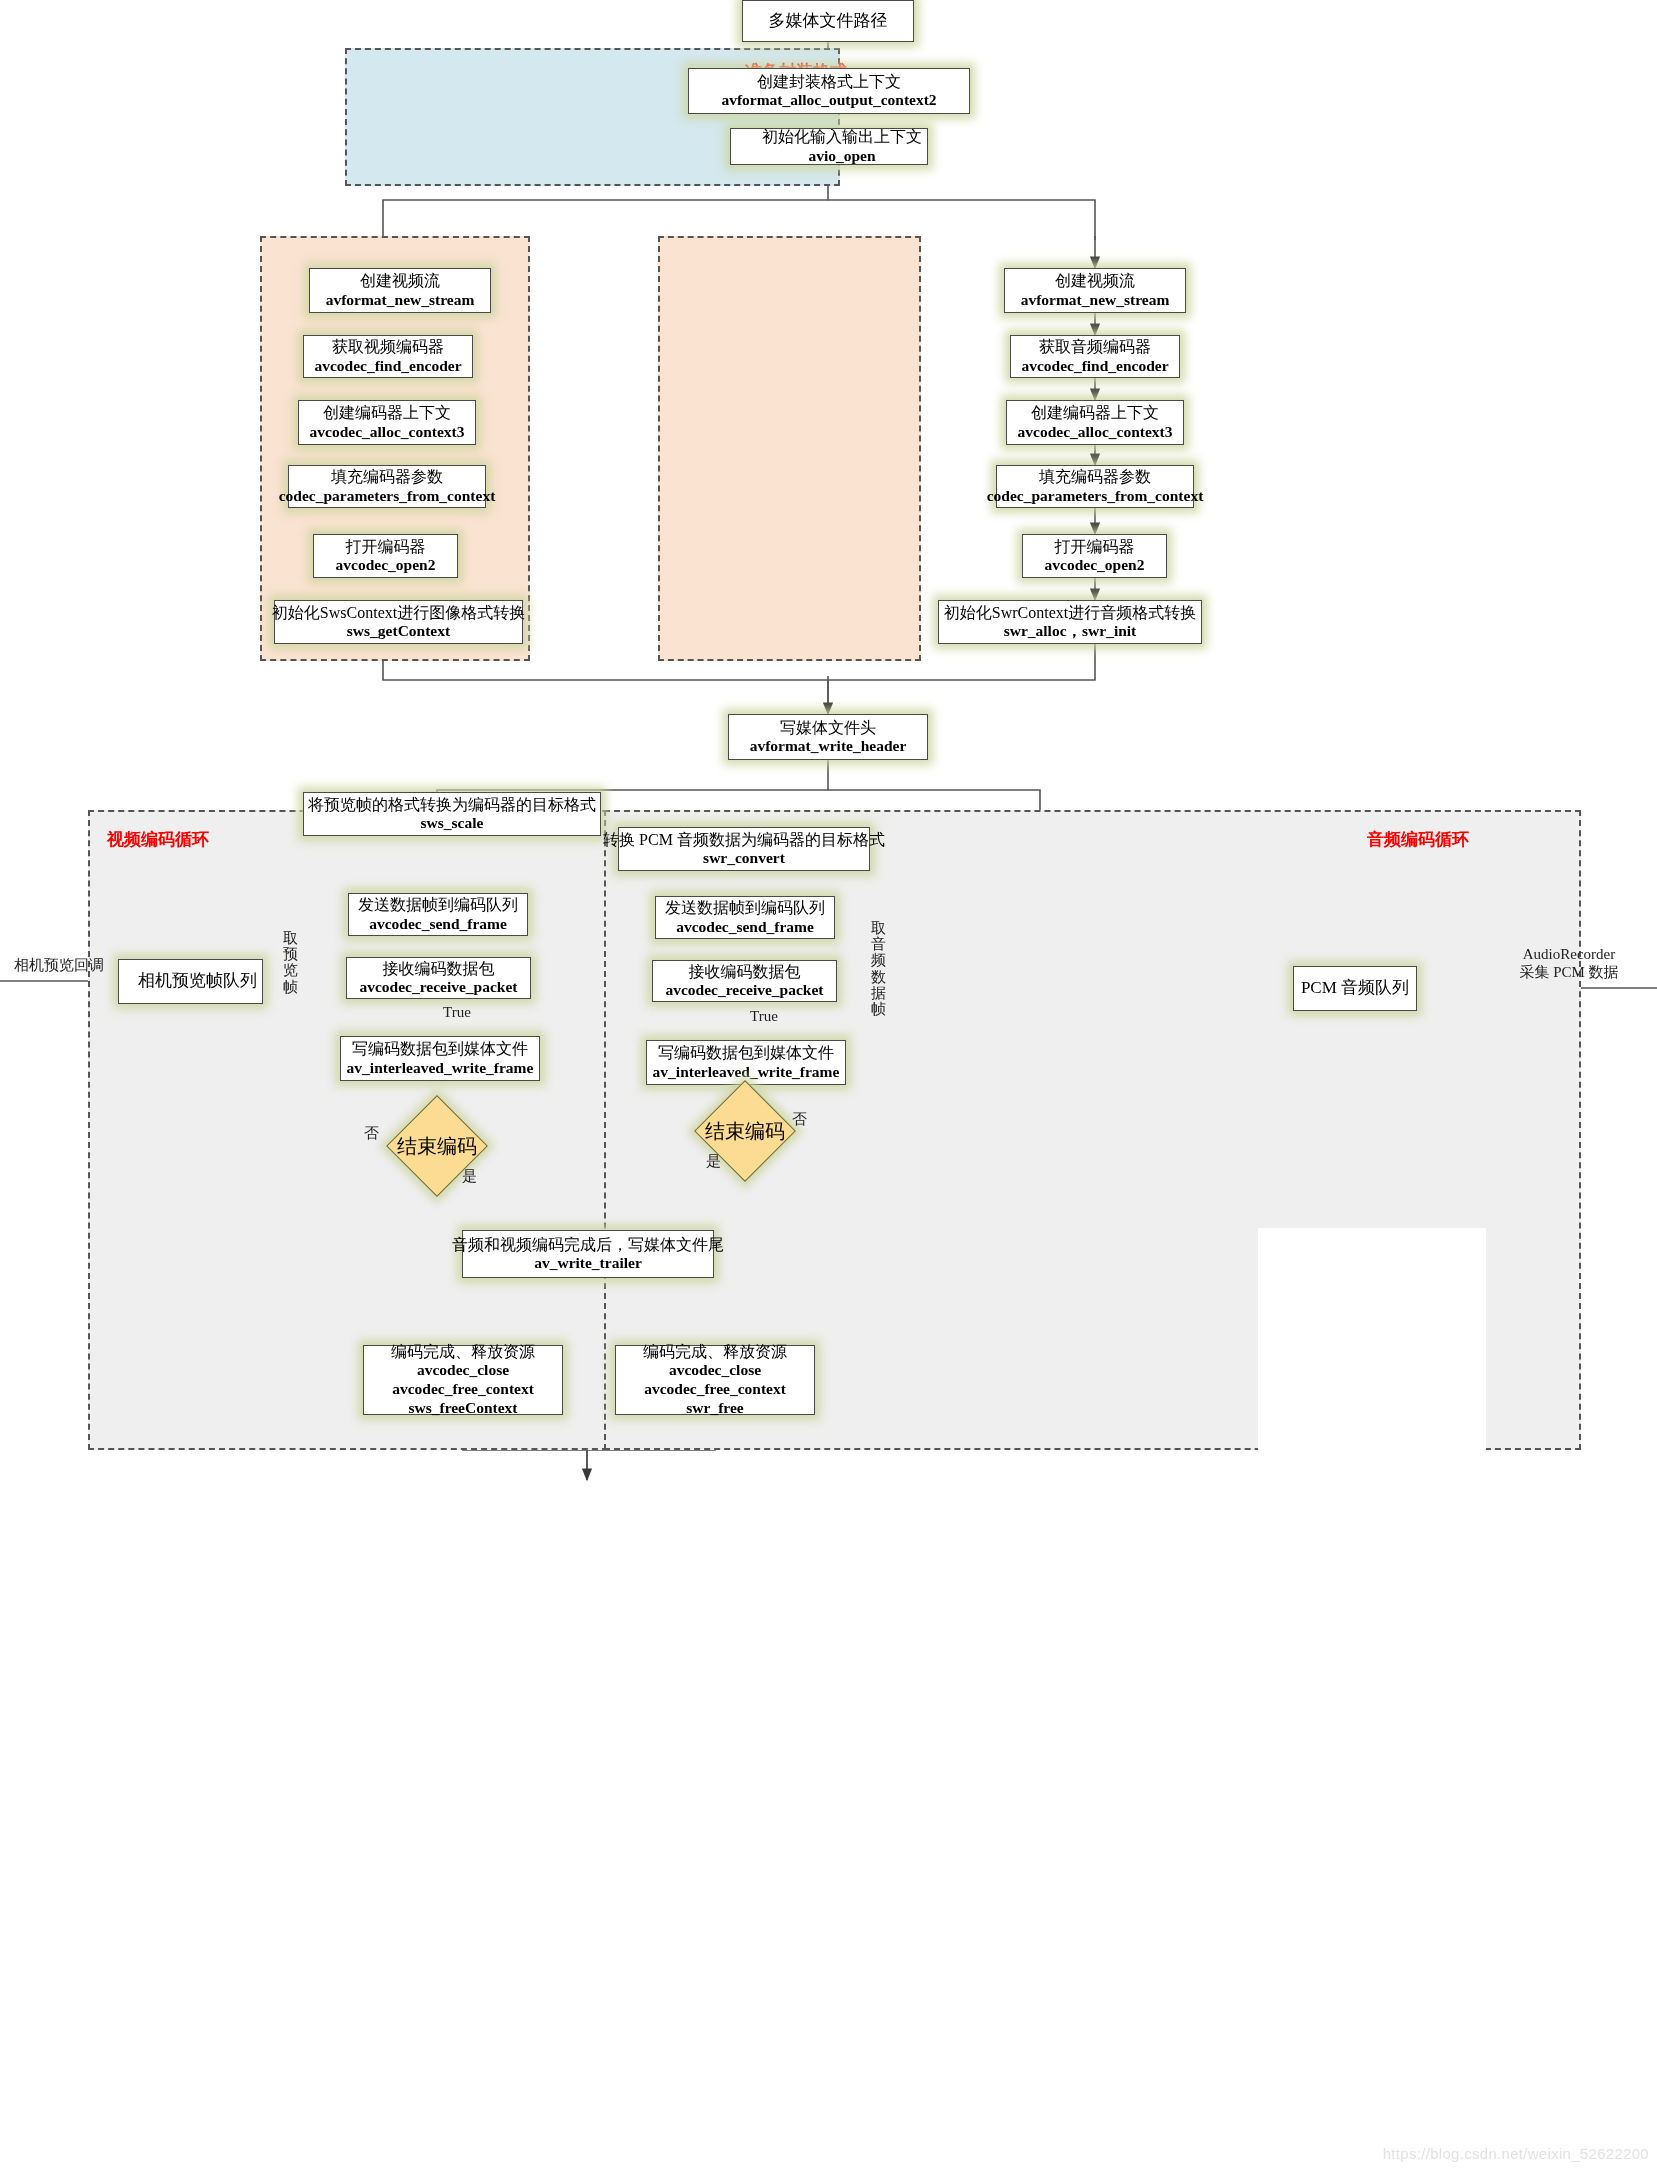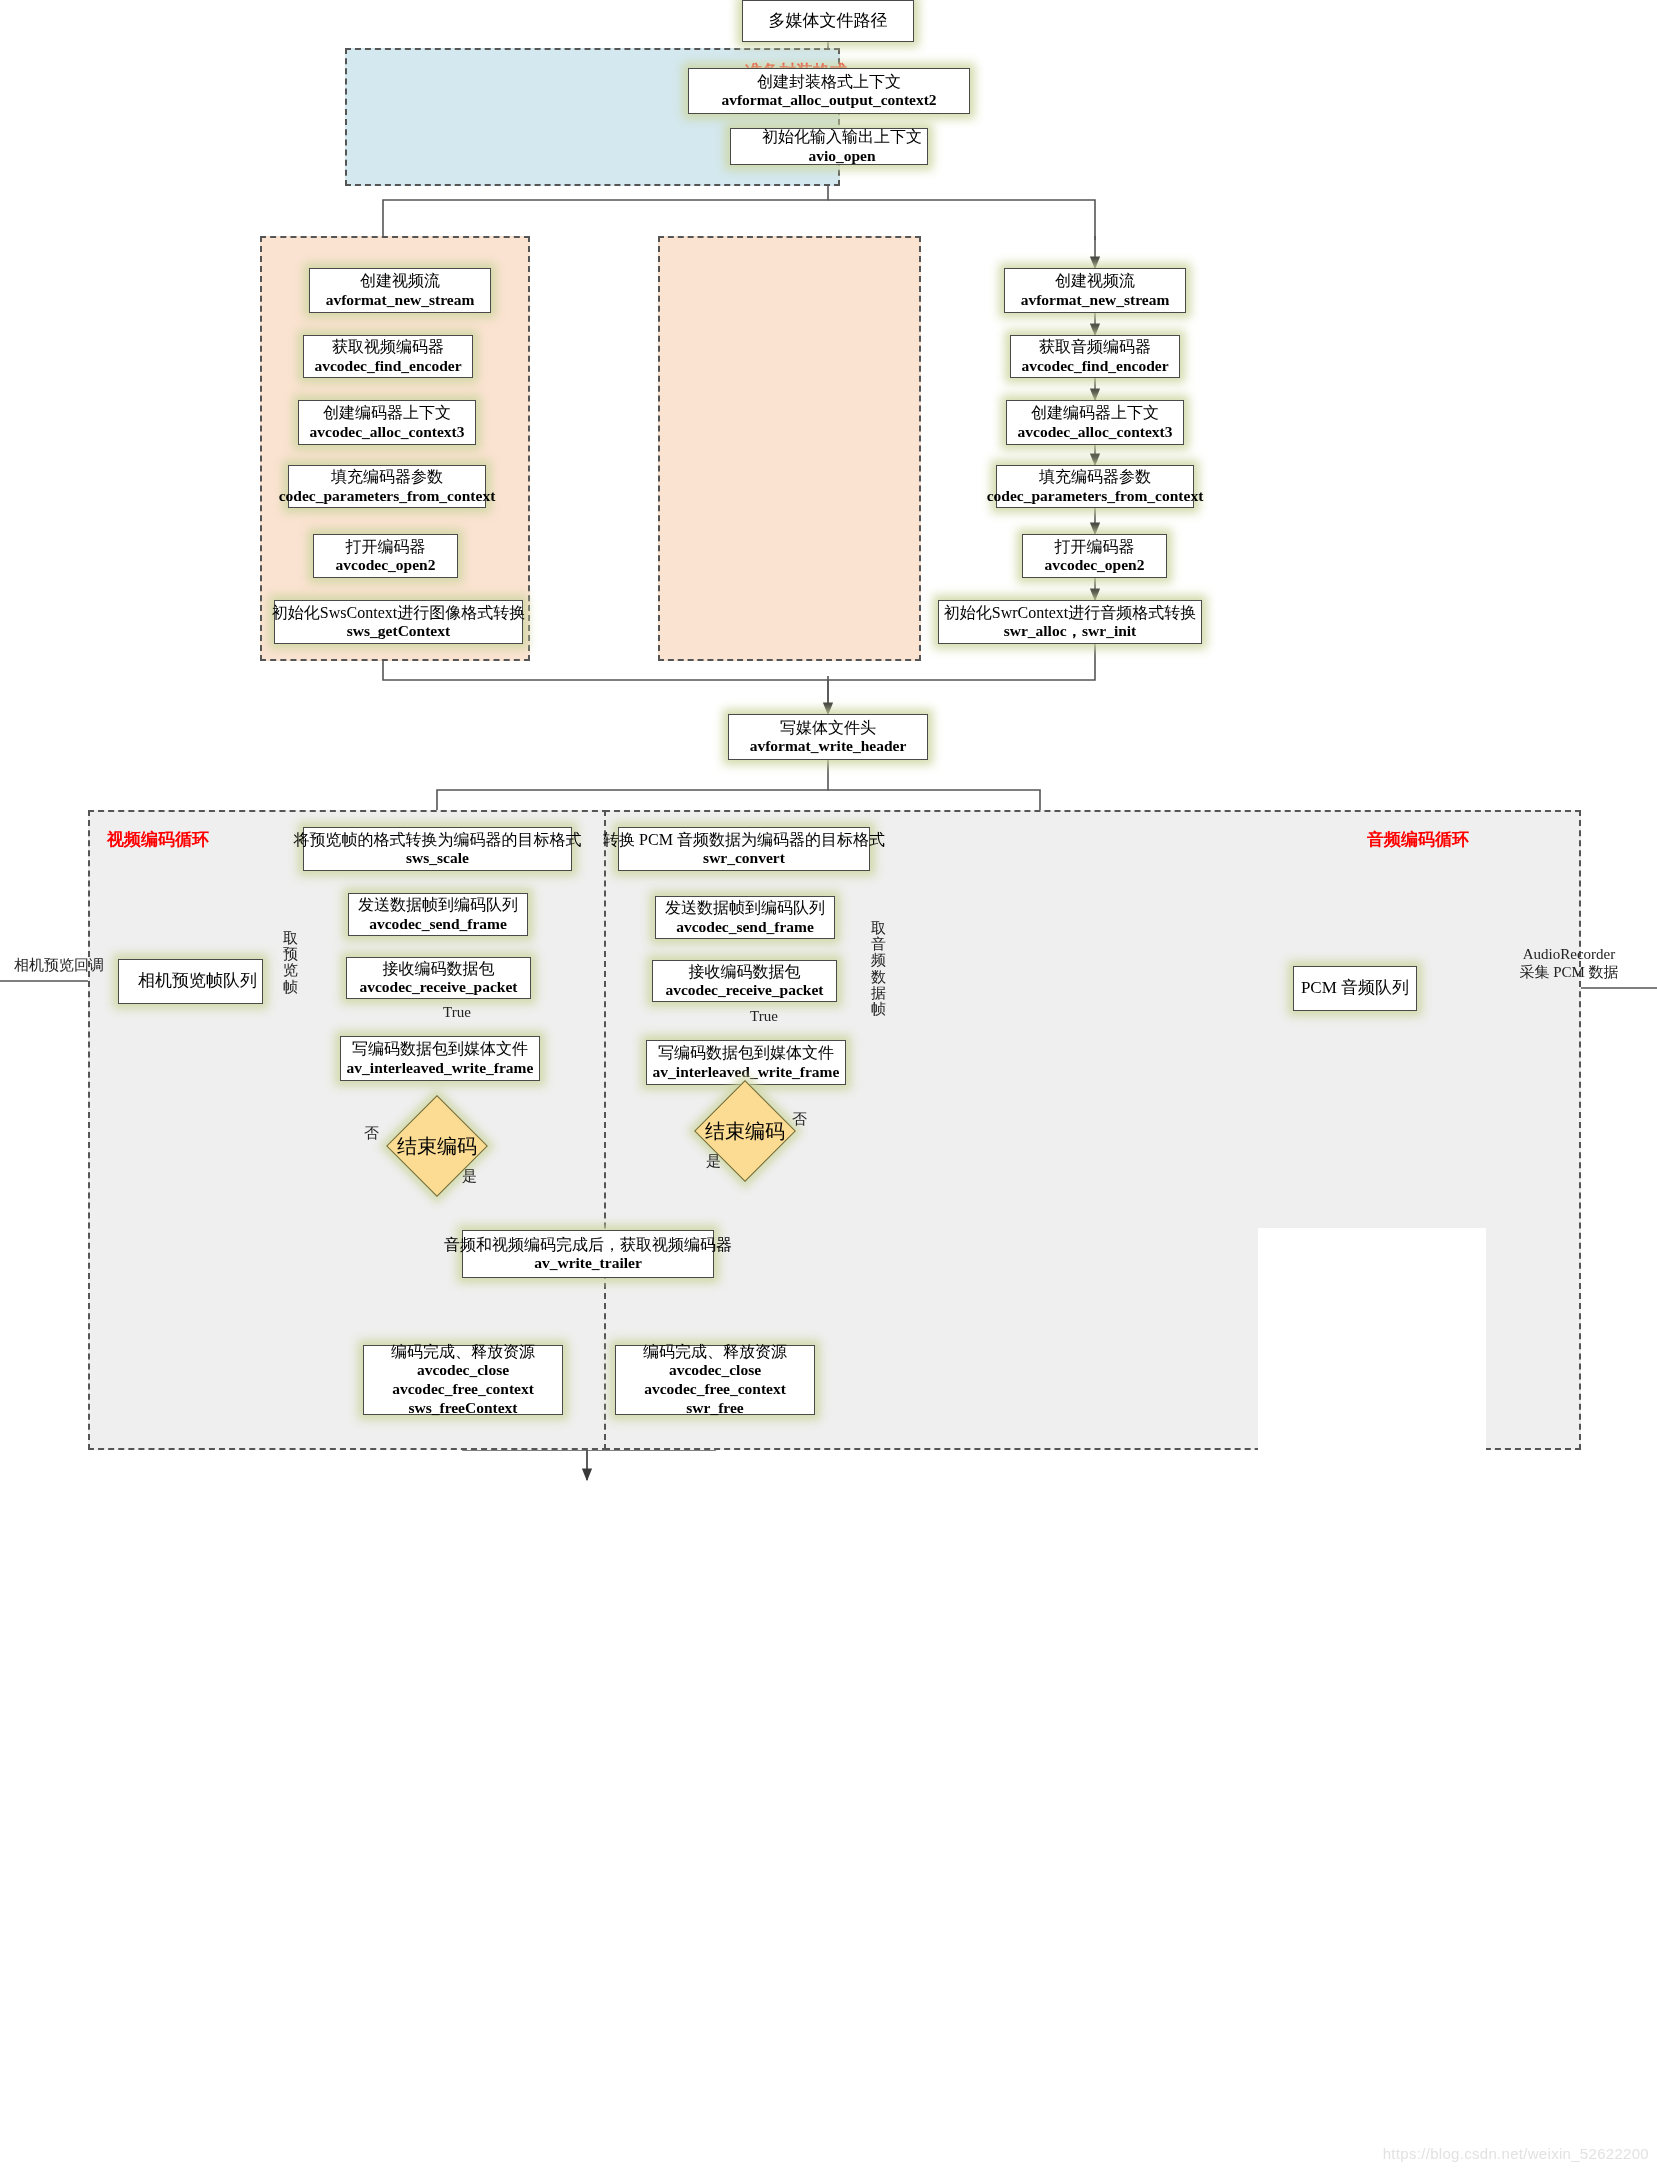--- a/index.html
+++ b/index.html
@@ -321,21 +321,21 @@
   <div class="node" style="left:938px; top:600px; width:264px; height:44px;">
     <div class="cn">初始化SwrContext进行音频格式转换</div>
     <div class="api">swr_alloc，swr_init</div>
   </div>
 
   <div class="node" style="left:728px; top:714px; width:200px; height:46px;">
     <div class="cn">写媒体文件头</div>
     <div class="api">avformat_write_header</div>
   </div>
 
-  <div class="node" style="left:303px; top:827px; width:269px; height:44px;">
+  <div class="node" style="left:303px; top:792px; width:298px; height:44px;">
     <div class="cn">将预览帧的格式转换为编码器的目标格式</div>
     <div class="api">sws_scale</div>
   </div>
   <div class="node" style="left:348px; top:893px; width:180px; height:43px;">
     <div class="cn">发送数据帧到编码队列</div>
     <div class="api">avcodec_send_frame</div>
   </div>
   <div class="node" style="left:346px; top:957px; width:185px; height:42px;">
     <div class="cn">接收编码数据包</div>
     <div class="api">avcodec_receive_packet</div>
@@ -370,21 +370,21 @@
   </div>
   <div class="diamond" style="left:693px; top:1095px; width:104px; height:72px;">
     <div class="dshape"></div>
     <div class="dtext">结束编码</div>
   </div>
   <div class="node plain" style="left:1293px; top:966px; width:124px; height:45px;">
     <div class="cn">PCM 音频队列</div>
   </div>
 
   <div class="node" style="left:462px; top:1230px; width:252px; height:48px;">
-    <div class="cn">音频和视频编码完成后，获取视频编码器</div>
+    <div class="cn">音频和视频编码完成后，写媒体文件尾</div>
     <div class="api">av_write_trailer</div>
   </div>
 
   <div class="node" style="left:363px; top:1345px; width:200px; height:70px;">
     <div class="cn">编码完成、释放资源</div>
     <div class="api">avcodec_close</div>
     <div class="api">avcodec_free_context</div>
     <div class="api">sws_freeContext</div>
   </div>
 

